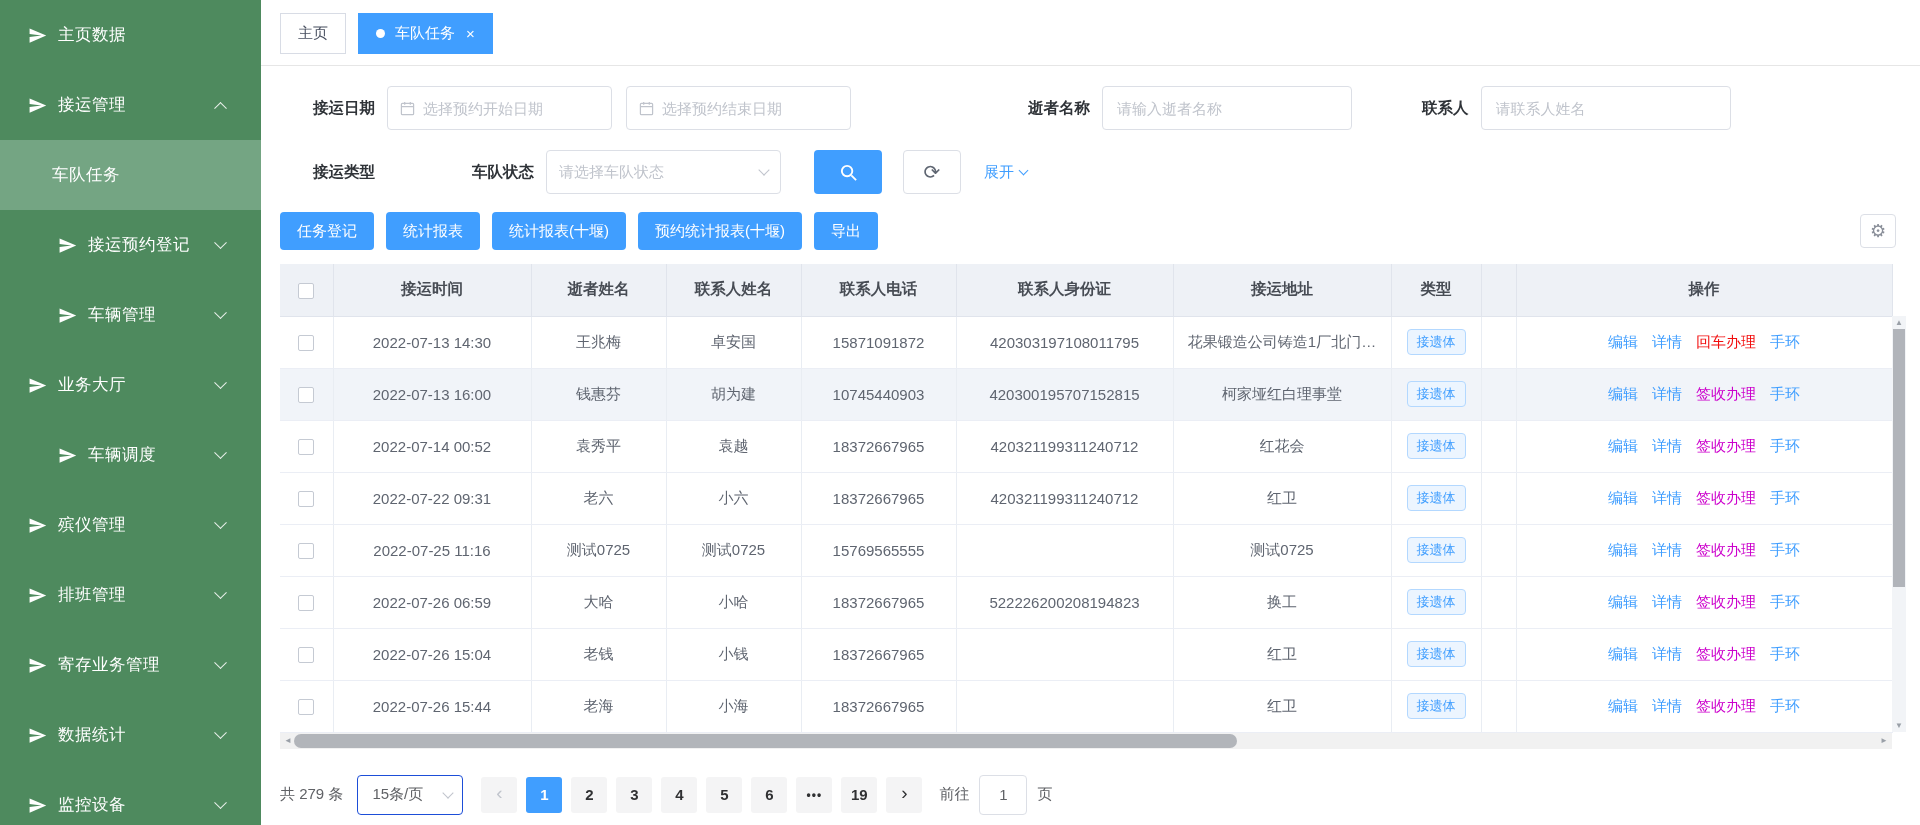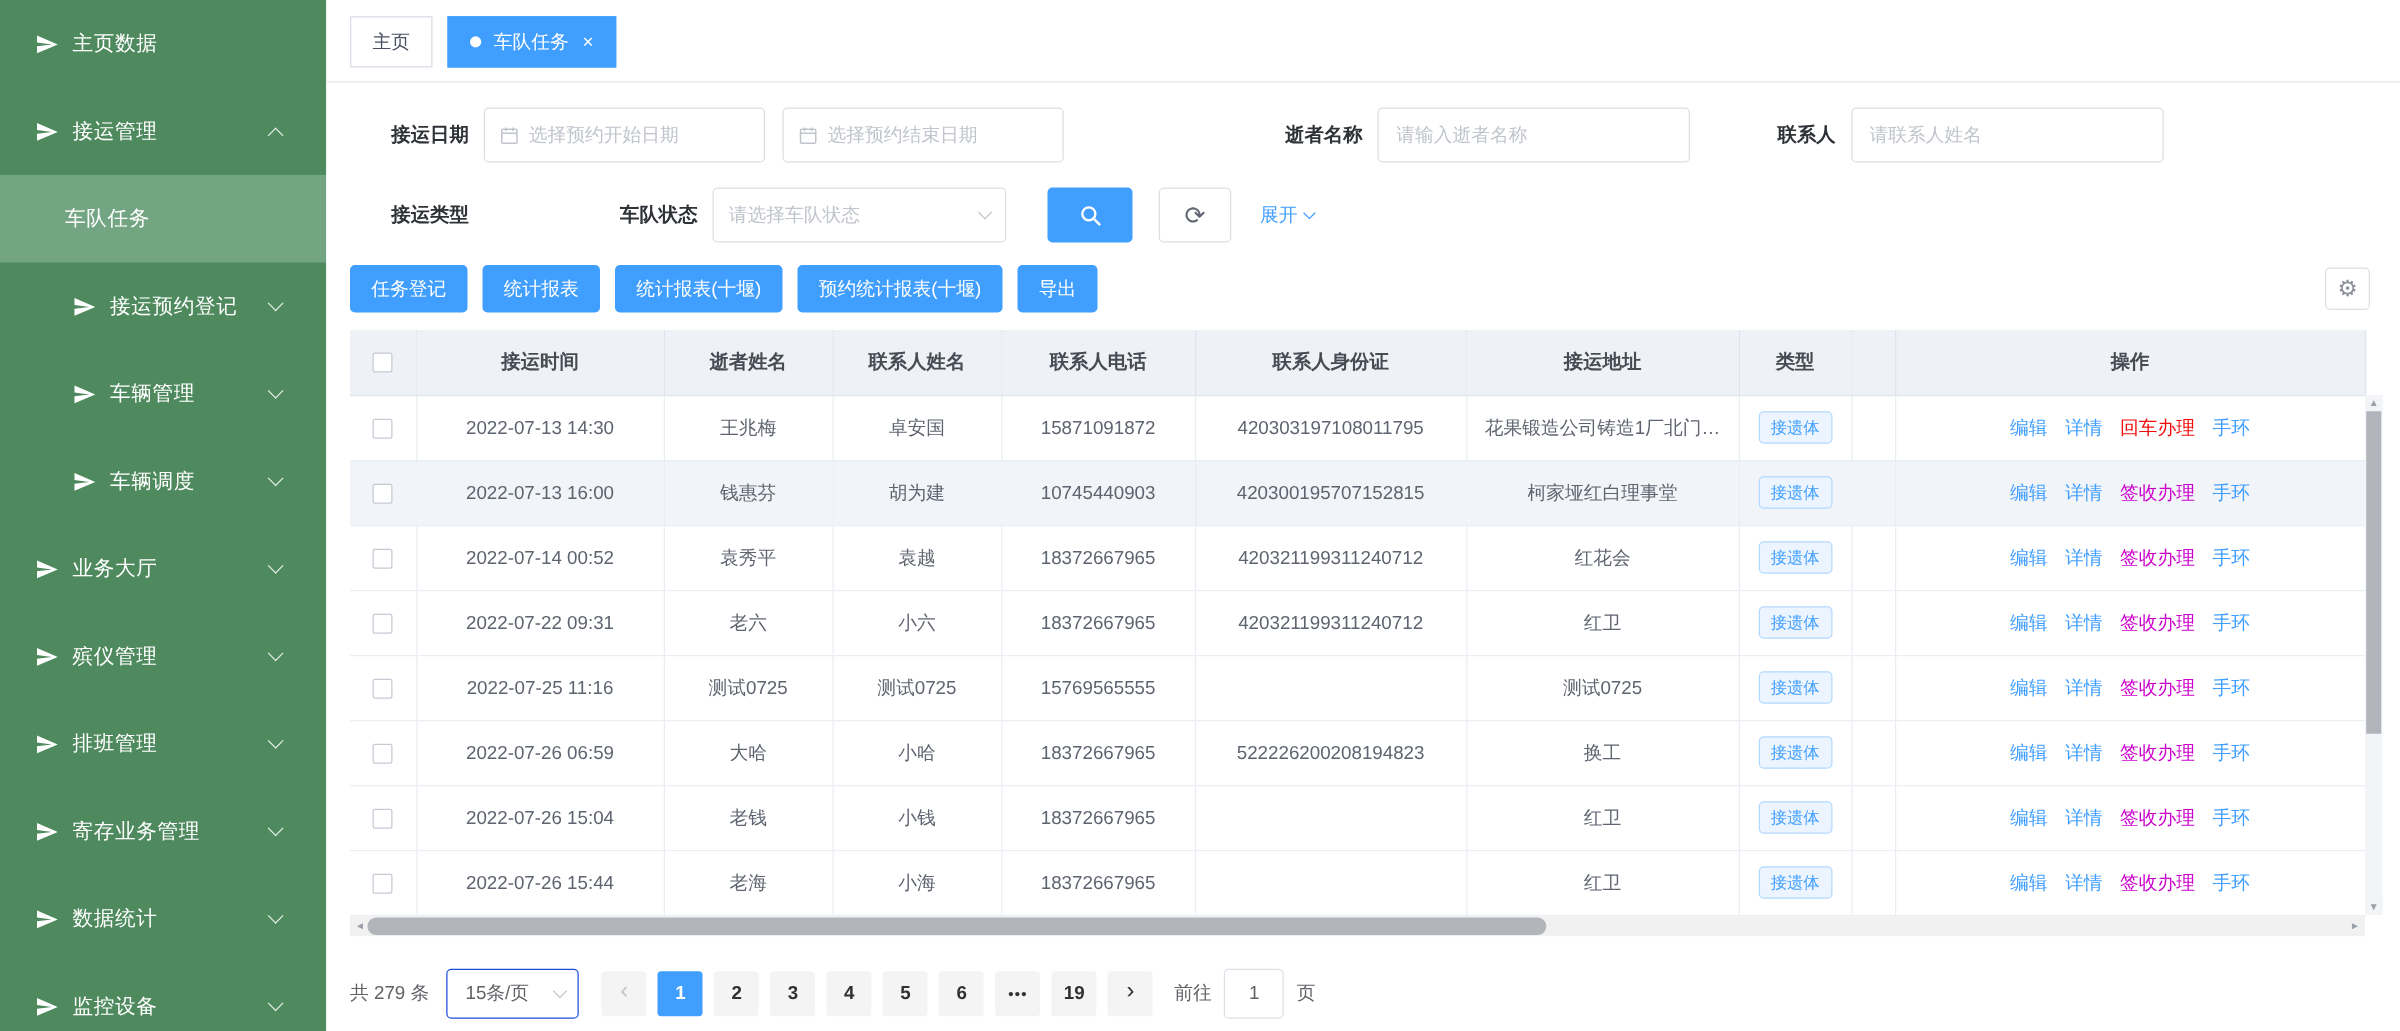--- a/index.html
+++ b/index.html
@@ -35,21 +35,21 @@
   .f-ctl{height:44px;border:1px solid #dcdfe6;border-radius:4px;background:#fff;display:flex;align-items:center;padding:0 12px;font-size:15px;color:#c0c4cc}
   .f-ctl input{border:none;outline:none;flex:1;font-size:15px;color:#1d4ed8;min-width:0;font-family:inherit;background:transparent}
   .f-ctl input::placeholder{color:#c0c4cc}
   input.f-ctl{display:inline-block;padding:12px 14px;color:#606266;outline:none;font-family:inherit}
   input.f-ctl::placeholder{color:#c0c4cc}
   .dateinput{width:225px}
   .dateinput svg{margin-right:8px;flex-shrink:0}
   .dateinput + .dateinput{margin-left:14px}
   .g-deceased{margin-left:177px}
   .g-contact{margin-left:70px}
-  .g-status{margin-left:109px}
+  .g-status{margin-left:85px}
   .select{cursor:pointer}
   .select .ph{flex:1;white-space:nowrap;overflow:hidden}
   .sel-chev{width:8px;height:8px;border-right:1.5px solid #c0c4cc;border-bottom:1.5px solid #c0c4cc;transform:rotate(45deg);margin-left:8px;margin-top:-4px;flex-shrink:0}
   .btn-search{margin-left:33px;width:68px;height:44px;background:#409eff;border:none;border-radius:4px;display:flex;align-items:center;justify-content:center;cursor:pointer}
   .btn-refresh{margin-left:21px;width:58px;height:44px;background:#fff;border:1px solid #dcdfe6;border-radius:4px;display:flex;align-items:center;justify-content:center;font-size:20px;color:#5f6672;cursor:pointer}
   .expand{margin-left:23px;color:#409eff;font-size:15px;display:flex;align-items:center;cursor:pointer;white-space:nowrap}
   .expand .chev-d{width:7px;height:7px;border-right:1.5px solid #409eff;border-bottom:1.5px solid #409eff;transform:rotate(45deg);margin:-3px 0 0 6px}
 
   
   .toolbar{margin:18px 0 0 19px;display:flex;gap:12px}
@@ -138,36 +138,36 @@
   </div>
         <div class="s-item l2">
     <span class="plane">
       <svg width="19" height="19" viewBox="0 0 24 24" fill="#ffffff">
               <path d="M2 21l21-9L2 3v7l15 2-15 2z"></path>
             </svg>
     </span>
     <span class="s-label">车辆管理</span>
     <span class="chev down"></span>
   </div>
+        <div class="s-item l1">
+    <span class="plane">
+      <svg width="19" height="19" viewBox="0 0 24 24" fill="#ffffff">
+              <path d="M2 21l21-9L2 3v7l15 2-15 2z"></path>
+            </svg>
+    </span>
+    <span class="s-label">业务大厅</span>
+    <span class="chev down"></span>
+  </div>
         <div class="s-item l2">
     <span class="plane">
       <svg width="19" height="19" viewBox="0 0 24 24" fill="#ffffff">
               <path d="M2 21l21-9L2 3v7l15 2-15 2z"></path>
             </svg>
     </span>
     <span class="s-label">车辆调度</span>
-    <span class="chev down"></span>
-  </div>
-        <div class="s-item l1">
-    <span class="plane">
-      <svg width="19" height="19" viewBox="0 0 24 24" fill="#ffffff">
-              <path d="M2 21l21-9L2 3v7l15 2-15 2z"></path>
-            </svg>
-    </span>
-    <span class="s-label">业务大厅</span>
     <span class="chev down"></span>
   </div>
         <div class="s-item l1">
     <span class="plane">
       <svg width="19" height="19" viewBox="0 0 24 24" fill="#ffffff">
               <path d="M2 21l21-9L2 3v7l15 2-15 2z"></path>
             </svg>
     </span>
     <span class="s-label">殡仪管理</span>
     <span class="chev down"></span>

